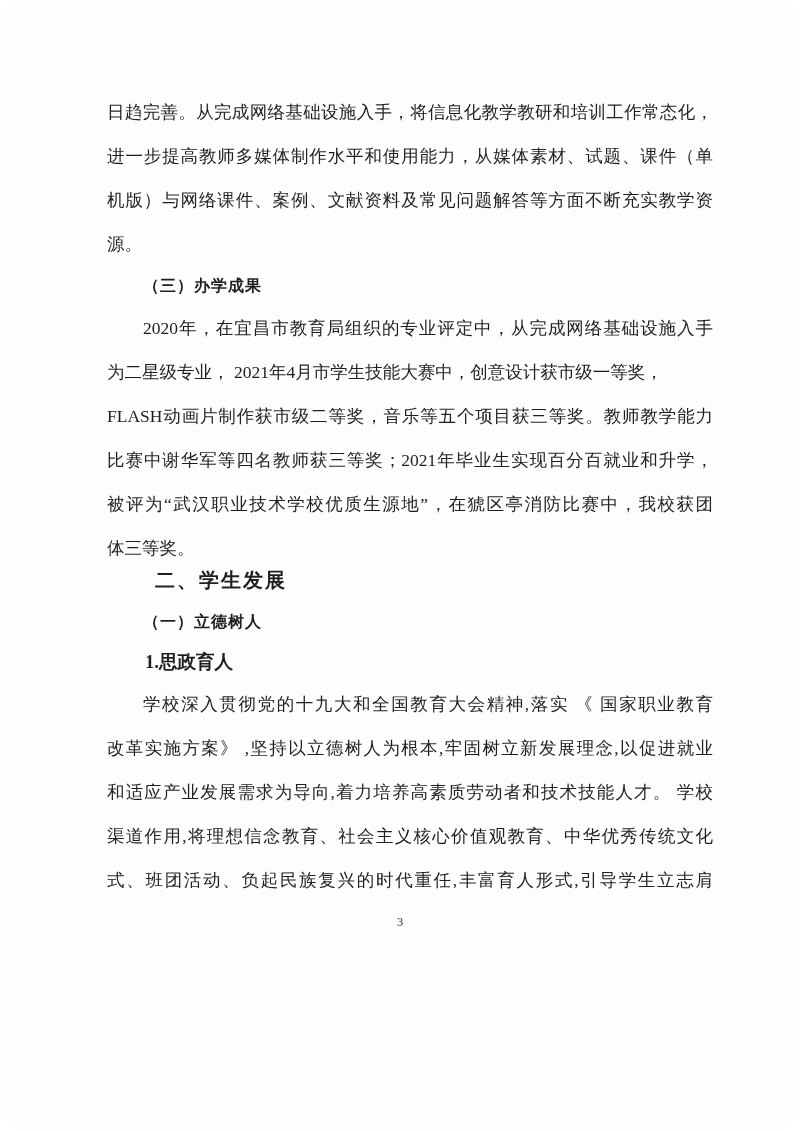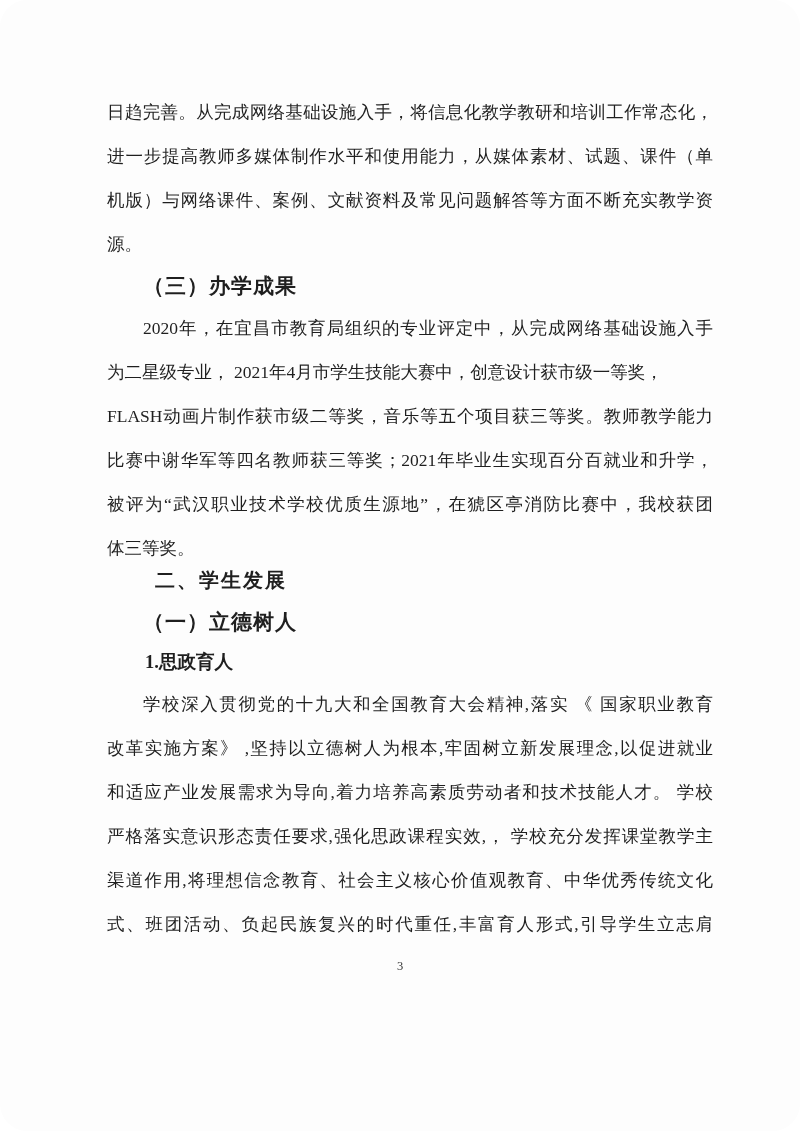--- a/index.html
+++ b/index.html
@@ -44,21 +44,21 @@
     font-weight: bold;
     font-size: 20px;
     line-height: 44px;
     height: 44px;
     margin-top: -12px;
     padding-left: 48px;
     letter-spacing: 2px;
   }
   .heading2 {
     font-weight: bold;
-    font-size: 21px;
+    font-size: 16px;
     line-height: 40px;
     height: 40px;
     padding-left: 36px;
     letter-spacing: 1px;
   }
   .heading3 {
     font-weight: bold;
     font-size: 18.5px;
     line-height: 40px;
     height: 40px;
@@ -93,19 +93,18 @@
         <div class="line fill">被评为“武汉职业技术学校优质生源地”，在猇区亭消防比赛中，我校获团</div>
         <div class="line">体三等奖。</div>
       </div>
       <div class="heading1">二、学生发展</div>
       <div class="heading2">（一）立德树人</div>
       <div class="heading3">1.思政育人</div>
       <div class="para">
         <div class="line fill indent">学校深入贯彻党的十九大和全国教育大会精神,落实 《 国家职业教育</div>
         <div class="line fill">改革实施方案》 ,坚持以立德树人为根本,牢固树立新发展理念,以促进就业</div>
         <div class="line fill">和适应产业发展需求为导向,着力培养高素质劳动者和技术技能人才。 学校</div>
-        <div class="line fill">严格落实意识形态责任要求,强化思政课程实效,， 学校充分发挥课堂教学主</div>
         <div class="line fill">渠道作用,将理想信念教育、社会主义核心价值观教育、中华优秀传统文化</div>
         <div class="line fill">式、班团活动、负起民族复兴的时代重任,丰富育人形式,引导学生立志肩</div>
       </div>
     </div>
   <div class="page-footer">3</div>
 </div>
 
 </body></html>

